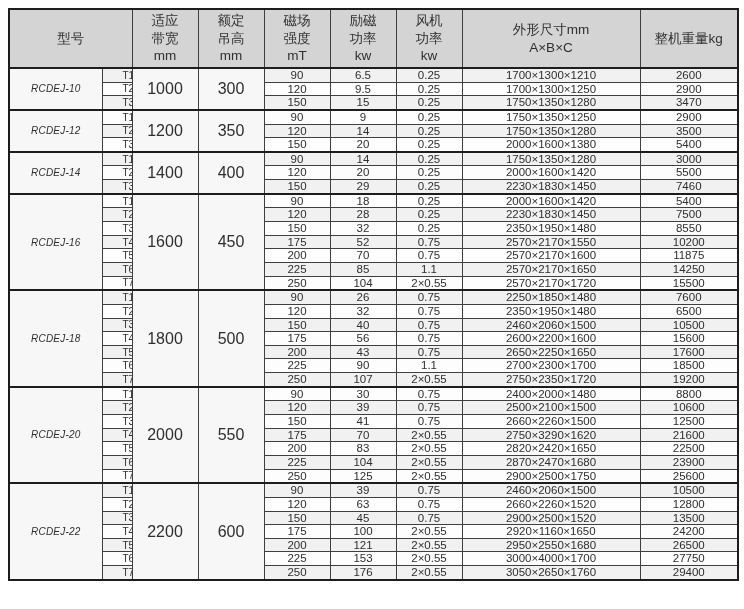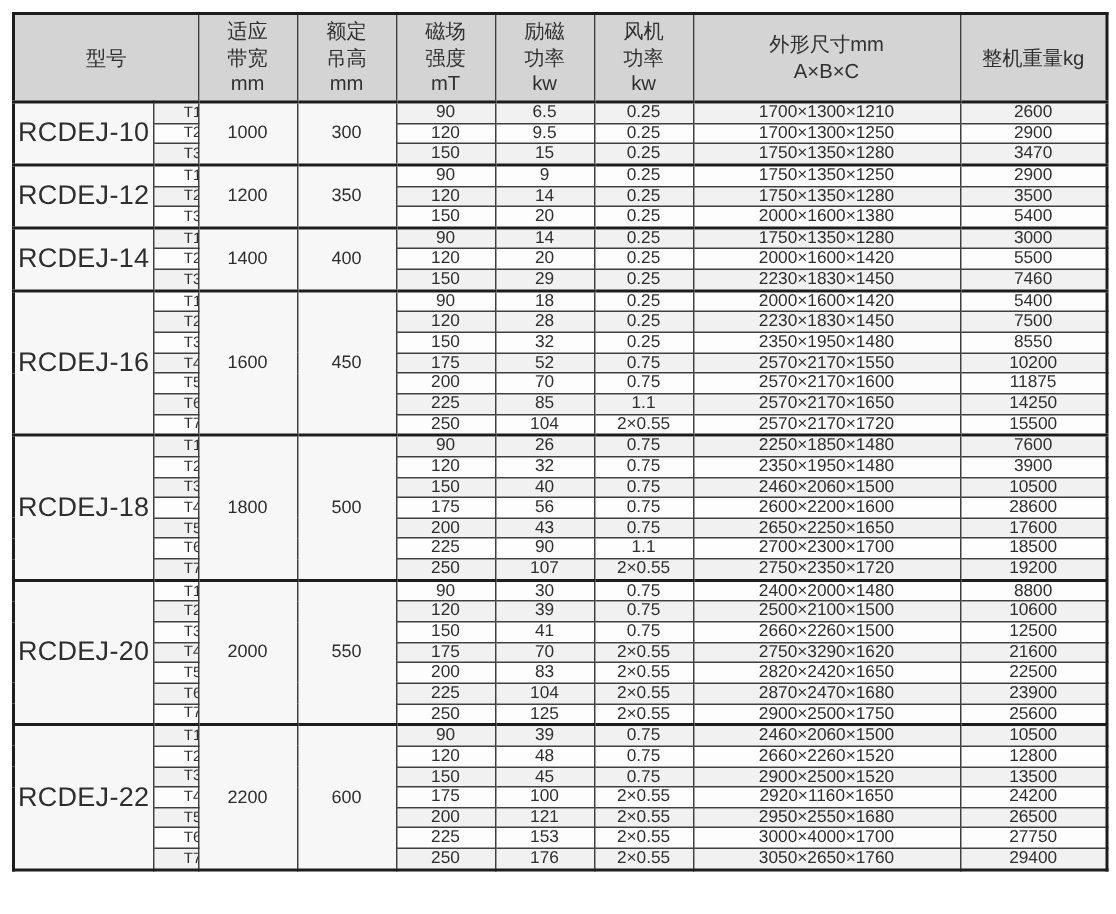--- a/index.html
+++ b/index.html
@@ -13,22 +13,22 @@
     font-size:13.5px;
     line-height:1.3;
     white-space:pre-line;
     height:57px;
     border-bottom:2px solid #1d1d1d;
     color:#303030;
   }
   tbody td{font-size:11.5px;height:12.5px;line-height:1.1;}
   tbody tr:nth-child(odd){background:#f1f1f1;}
   tbody tr:nth-child(even){background:#fdfdfd;}
-  tbody td.merged{background:#f7f7f7;font-size:12px;}
-  tbody td.cell-model{font-size:18px;letter-spacing:.2px;}
+  tbody td.merged{background:#f7f7f7;font-size:16px;}
+  tbody td.cell-model{font-size:10px;letter-spacing:.2px;font-style:italic;}
   tbody tr.group-start td{border-top:2px solid #1d1d1d;}
   tbody td.cell-t{font-size:10px;padding-left:20px;}
 </style>
 </head>
 <body>
 
 <div class="wrap">
   <table>
     <colgroup>
       <col style="width:93px">
@@ -215,37 +215,37 @@
           <td>0.75</td>
           <td>2250×1850×1480</td>
           <td>7600</td>
         </tr>
         <tr>
           <td class="cell-t">T2</td>
           <td>120</td>
           <td>32</td>
           <td>0.75</td>
           <td>2350×1950×1480</td>
-          <td>3900</td>
+          <td>6500</td>
         </tr>
         <tr>
           <td class="cell-t">T3</td>
           <td>150</td>
           <td>40</td>
           <td>0.75</td>
           <td>2460×2060×1500</td>
           <td>10500</td>
         </tr>
         <tr>
           <td class="cell-t">T4</td>
           <td>175</td>
           <td>56</td>
           <td>0.75</td>
           <td>2600×2200×1600</td>
-          <td>28600</td>
+          <td>15600</td>
         </tr>
         <tr>
           <td class="cell-t">T5</td>
           <td>200</td>
           <td>43</td>
           <td>0.75</td>
           <td>2650×2250×1650</td>
           <td>17600</td>
         </tr>
         <tr>
@@ -330,21 +330,21 @@
           <td class="merged" rowspan="7">600</td>
           <td>90</td>
           <td>39</td>
           <td>0.75</td>
           <td>2460×2060×1500</td>
           <td>10500</td>
         </tr>
         <tr>
           <td class="cell-t">T2</td>
           <td>120</td>
-          <td>48</td>
+          <td>63</td>
           <td>0.75</td>
           <td>2660×2260×1520</td>
           <td>12800</td>
         </tr>
         <tr>
           <td class="cell-t">T3</td>
           <td>150</td>
           <td>45</td>
           <td>0.75</td>
           <td>2900×2500×1520</td>

